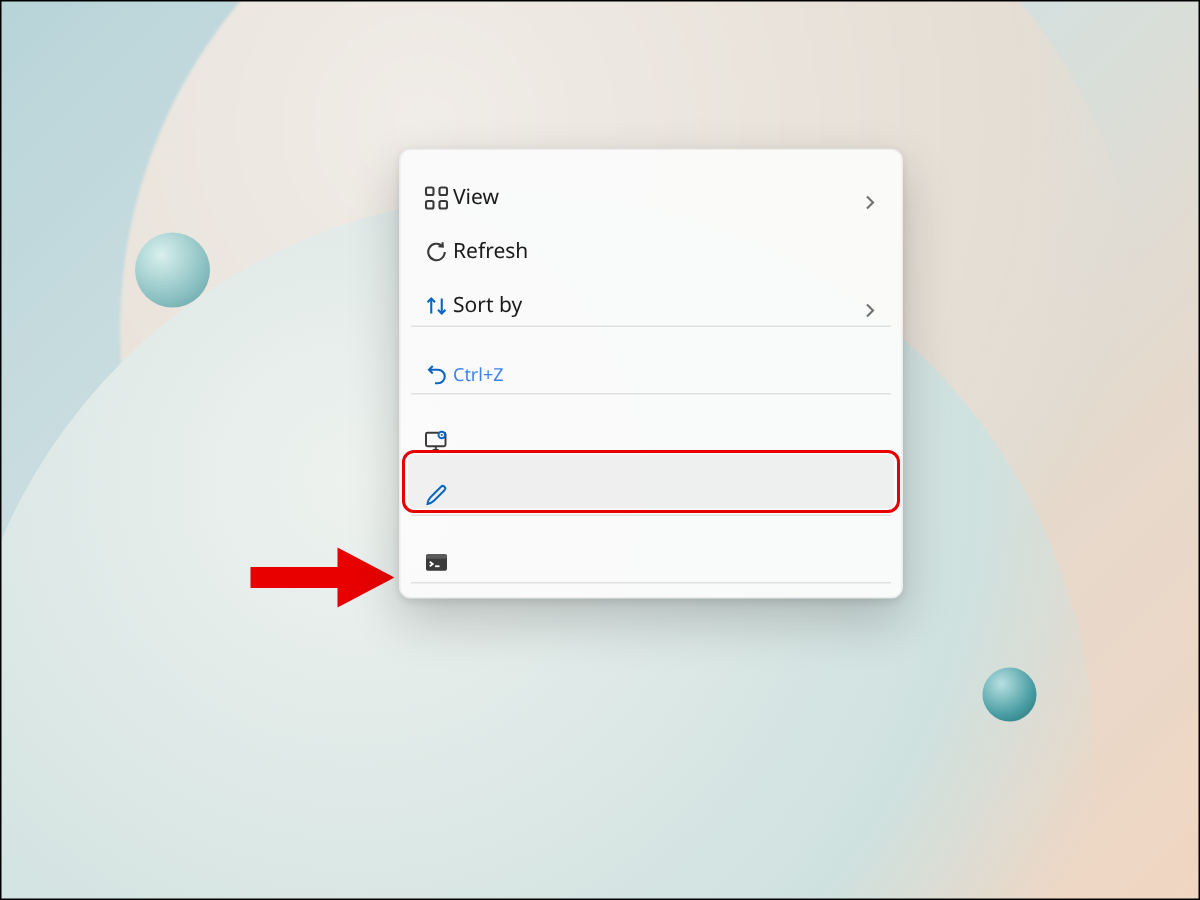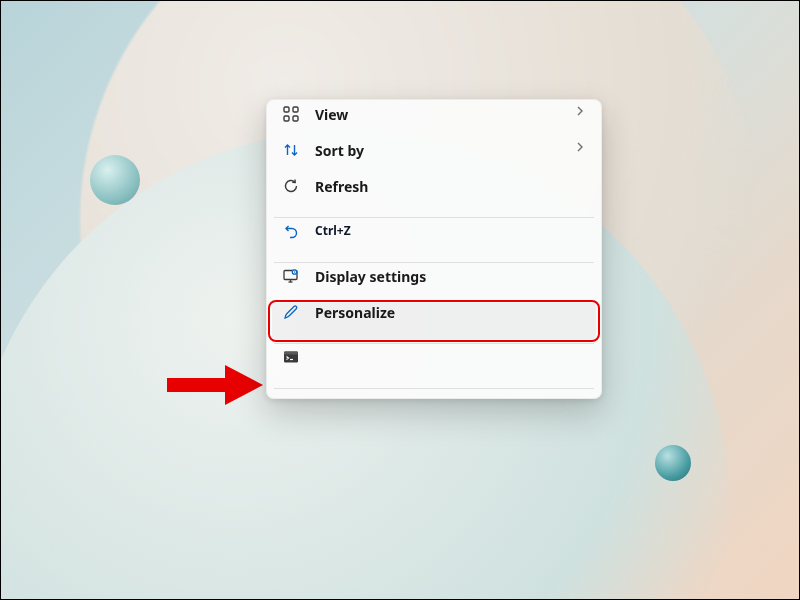--- a/index.html
+++ b/index.html
@@ -6,26 +6,26 @@
   .wallpaper{position:absolute;inset:0;background:linear-gradient(135deg,#b8d4d9 0%,#c9dde0 25%,#d5e0de 50%,#e6d9cc 75%,#f0d6c2 100%);overflow:hidden;}
   .ring{position:absolute;border-radius:50%;}
   .ring1{width:680px;height:680px;left:80px;top:-120px;background:radial-gradient(circle at 30% 30%,#f0ece7 0%,#e4ddd3 60%,rgba(200,190,175,0) 72%);filter:blur(1px);}
   .ring2{width:760px;height:760px;left:-30px;top:130px;background:radial-gradient(circle at 35% 25%,#eef2ef 0%,#cfe1df 55%,rgba(160,190,185,0) 72%);}
   .ball{position:absolute;border-radius:50%;}
   .ball1{width:50px;height:50px;left:90px;top:155px;background:radial-gradient(circle at 35% 30%,#d9f0ef,#8ec2c3 60%,#5e9fa0);}
   .ball2{width:36px;height:36px;left:655px;top:445px;background:radial-gradient(circle at 35% 30%,#b8e0e2,#4a9ea3 60%,#1f6d71);}
   .border{position:absolute;inset:0;border:1px solid #000;box-sizing:border-box;pointer-events:none;}
 
   .menu{position:absolute;left:266px;top:99px;width:336px;background:rgba(251,251,251,0.94);border:1px solid rgba(0,0,0,0.06);border-radius:8px;box-shadow:0 14px 34px rgba(0,0,0,0.20),0 2px 6px rgba(0,0,0,0.10);padding:5px;box-sizing:border-box;}
-  .item{display:flex;align-items:flex-start;height:36px;border-radius:4px;padding:0 10px;gap:15px;position:relative;font-weight:bold;}
+  .item{display:flex;align-items:flex-end;height:36px;border-radius:4px;padding:0 10px;gap:2px;position:relative;}
   .item.hover{background:rgba(0,0,0,0.045);}
   .ico{width:18px;height:18px;flex:0 0 18px;display:flex;align-items:center;justify-content:center;}
   .ico svg{width:18px;height:18px;display:block;}
   .lbl{flex:1;white-space:nowrap;}
-  .accel{color:#0f172a;font-size:12px;margin-right:2px;}
+  .accel{color:#3b82f6;font-size:12px;margin-right:2px;}
   .chev{width:12px;height:12px;flex:0 0 12px;}
   .chev svg{width:12px;height:12px;display:block;stroke:#6f6f6f;}
   .sep{height:1px;background:rgba(0,0,0,0.10);margin:4px 2px;}
   .highlight{position:absolute;left:-4px;top:-3px;right:-4px;bottom:-3px;border:2.5px solid #e80000;border-radius:8px;pointer-events:none;}
 
   .arrow{position:absolute;left:163px;top:363px;}
   .arrow svg{display:block;}
 </style>
 </head>
 <body>
@@ -58,43 +58,43 @@
     <span class="lbl">View</span>
     <span class="chev">
       <svg viewBox="0 0 12 12" fill="none" stroke-width="1.4">
           <polyline points="4,2 8,6 4,10"></polyline>
         </svg>
     </span>
   </div>
 
   <div class="item">
     <span class="ico">
+      <svg viewBox="0 0 18 18" fill="none" stroke="#3a3a3a" stroke-width="1.4">
+        <path d="M14.5 9a5.5 5.5 0 1 1-1.8-4.1"></path>
+          <polyline points="13,2.5 13.2,5.4 10.3,5.2"></polyline>
+      </svg>
+    </span>
+    <span class="lbl">Refresh</span>
+  </div>
+
+  <div class="item">
+    <span class="ico">
       <svg viewBox="0 0 18 18" fill="none" stroke="#0a66c2" stroke-width="1.4">
         <path d="M5.5 14 V4"></path>
           <polyline points="3,6.5 5.5,4 8,6.5"></polyline>
         <path d="M12.5 4 V14"></path>
           <polyline points="10,11.5 12.5,14 15,11.5"></polyline>
       </svg>
     </span>
     <span class="lbl">Sort by</span>
     <span class="chev">
       <svg viewBox="0 0 12 12" fill="none" stroke-width="1.4">
           <polyline points="4,2 8,6 4,10"></polyline>
         </svg>
     </span>
-  </div>
-
-  <div class="item">
-    <span class="ico">
-      <svg viewBox="0 0 18 18" fill="none" stroke="#3a3a3a" stroke-width="1.4">
-        <path d="M14.5 9a5.5 5.5 0 1 1-1.8-4.1"></path>
-          <polyline points="13,2.5 13.2,5.4 10.3,5.2"></polyline>
-      </svg>
-    </span>
-    <span class="lbl">Refresh</span>
   </div>
 
   <div class="sep"></div>
 
   <div class="item">
     <span class="ico">
       <svg viewBox="0 0 18 18" fill="none" stroke="#0a66c2" stroke-width="1.4">
         <path d="M4 6.5h6a4.5 4.5 0 0 1 0 9H8"></path>
           <polyline points="6.5,4 4,6.5 6.5,9"></polyline>
       </svg>
@@ -108,30 +108,28 @@
   <div class="item">
     <span class="ico">
       <svg viewBox="0 0 18 18" fill="none" stroke="#3a3a3a" stroke-width="1.3">
         <rect x="2" y="3.5" width="13" height="9" rx="1"></rect>
           <line x1="6.5" y1="15" x2="10.5" y2="15"></line>
           <line x1="8.5" y1="12.5" x2="8.5" y2="15"></line>
         <circle cx="12.5" cy="5" r="2.2" fill="#fbfbfb" stroke="#0a66c2"></circle>
           <circle cx="12.5" cy="5" r="0.7" fill="#0a66c2" stroke="none"></circle>
       </svg>
     </span>
-    <span class="lbl">Display settings</span>
   </div>
 
   <div class="item hover">
     <span class="ico">
       <svg viewBox="0 0 18 18" fill="none" stroke="#0a66c2" stroke-width="1.3">
         <path d="M3 15c.3-2 .8-3.3 2-4.5L12 3.5a1.6 1.6 0 0 1 2.3 2.3L7.3 12.8c-1.2 1.2-2.5 1.7-4.3 2.2z"></path>
       </svg>
     </span>
-    <span class="lbl">Personalize</span>
     <span class="highlight"></span>
   </div>
 
   <div class="sep"></div>
 
   <div class="item">
     <span class="ico">
       <svg viewBox="0 0 18 18">
         <rect x="2" y="3.5" width="14" height="11" rx="1.2" fill="#3a3a3a"></rect>
         <rect x="2" y="3.5" width="14" height="3" rx="1.2" fill="#5a5a5a"></rect>

